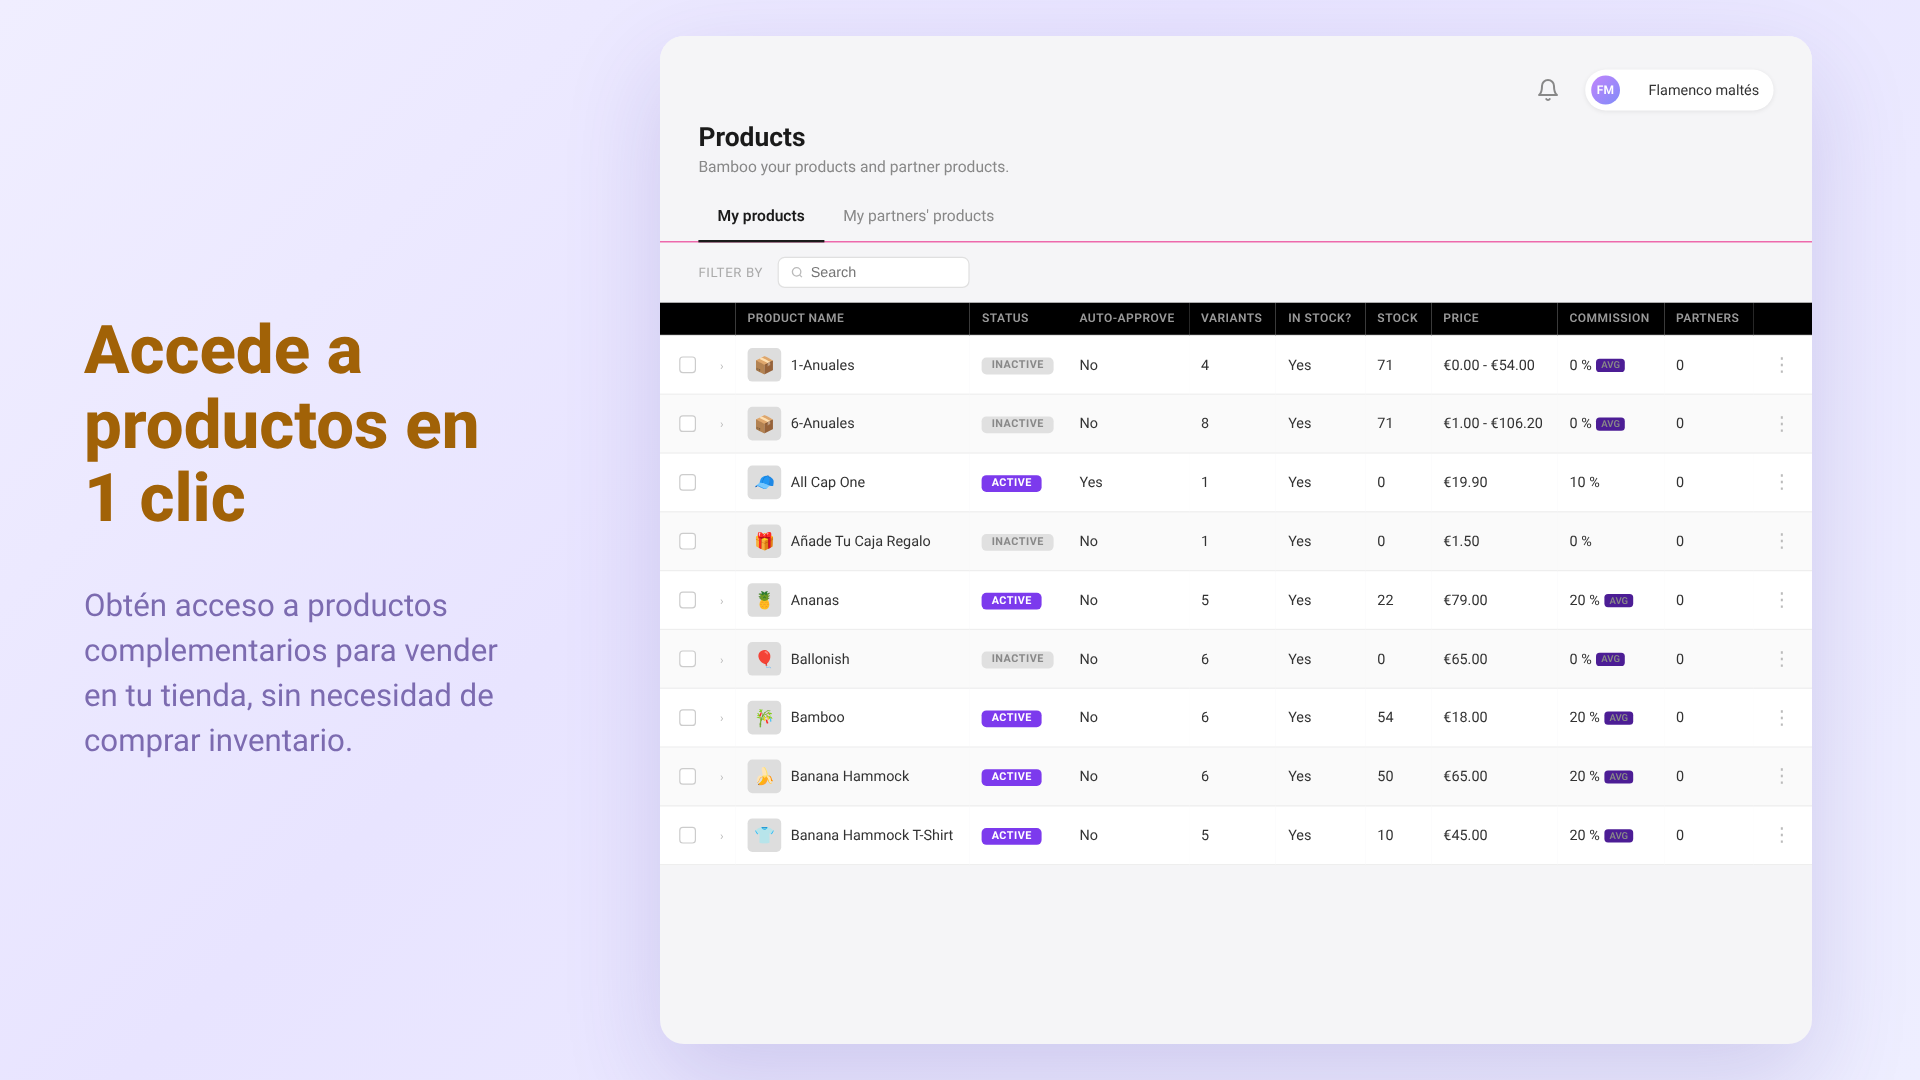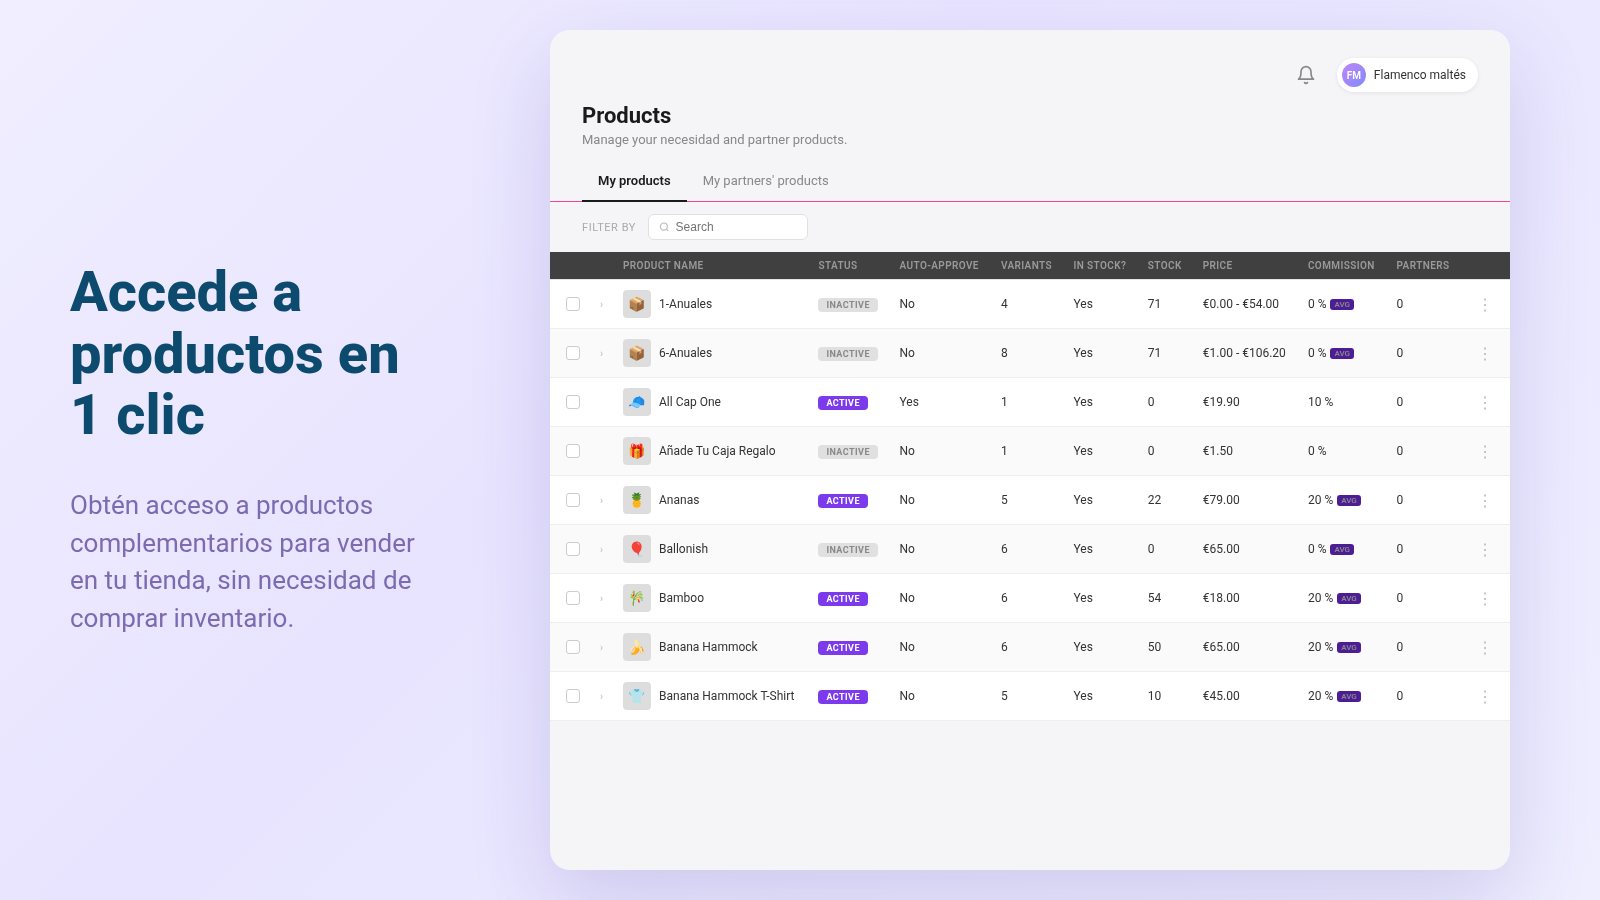--- a/index.html
+++ b/index.html
@@ -13,21 +13,21 @@
       align-items: center;
     }
     .left-panel {
       width: 480px;
       padding: 60px 60px 60px 70px;
       flex-shrink: 0;
     }
     .left-panel h1 {
       font-size: 56px;
       font-weight: 800;
-      color: #0c4a6e;
+      color: #a16207;
       line-height: 1.1;
       margin-bottom: 40px;
     }
     .left-panel p {
       font-size: 26px;
       color: #7c6bb0;
       line-height: 1.45;
       font-weight: 400;
     }
     .right-panel {
@@ -78,21 +78,21 @@
       cursor: pointer;
       display: flex;
       align-items: center;
       justify-content: center;
       color: #888;
       font-size: 18px;
     }
     .user-badge {
       display: flex;
       align-items: center;
-      gap: 8px;
+      gap: 24px;
       background: #fff;
       border-radius: 20px;
       padding: 5px 12px 5px 5px;
       font-size: 12px;
       color: #333;
       box-shadow: 0 1px 4px rgba(0,0,0,0.08);
     }
     .user-avatar {
       width: 24px;
       height: 24px;
@@ -156,21 +156,21 @@
     }
     .table-container {
       flex: 1;
       overflow-y: auto;
     }
     table {
       width: 100%;
       border-collapse: collapse;
     }
     thead tr {
-      background: #404040;
+      background: #000000;
       padding-left: 16px;
     }
     thead th {
       padding: 8px 10px;
       font-size: 10px;
       font-weight: 600;
       color: #999;
       text-align: left;
       text-transform: uppercase;
       letter-spacing: 0.04em;
@@ -270,21 +270,21 @@
   <h1>Accede a productos en 1 clic</h1>
   <p>Obtén acceso a productos complementarios para vender en tu tienda, sin necesidad de comprar inventario.</p>
 </div>
 
 <div class="right-panel">
   <div class="app-window">
 
     <div class="app-header">
       <div class="app-header-left">
         <h2>Products</h2>
-        <p>Manage your necesidad and partner products.</p>
+        <p>Bamboo your products and partner products.</p>
       </div>
       <div class="app-header-right">
         <button class="bell-btn">
           <svg width="20" height="20" viewBox="0 0 24 24" fill="none" stroke="#888" stroke-width="2" stroke-linecap="round" stroke-linejoin="round">
             <path d="M18 8A6 6 0 0 0 6 8c0 7-3 9-3 9h18s-3-2-3-9"></path>
             <path d="M13.73 21a2 2 0 0 1-3.46 0"></path>
           </svg>
         </button>
         <div class="user-badge">
           <div class="user-avatar">FM</div>

